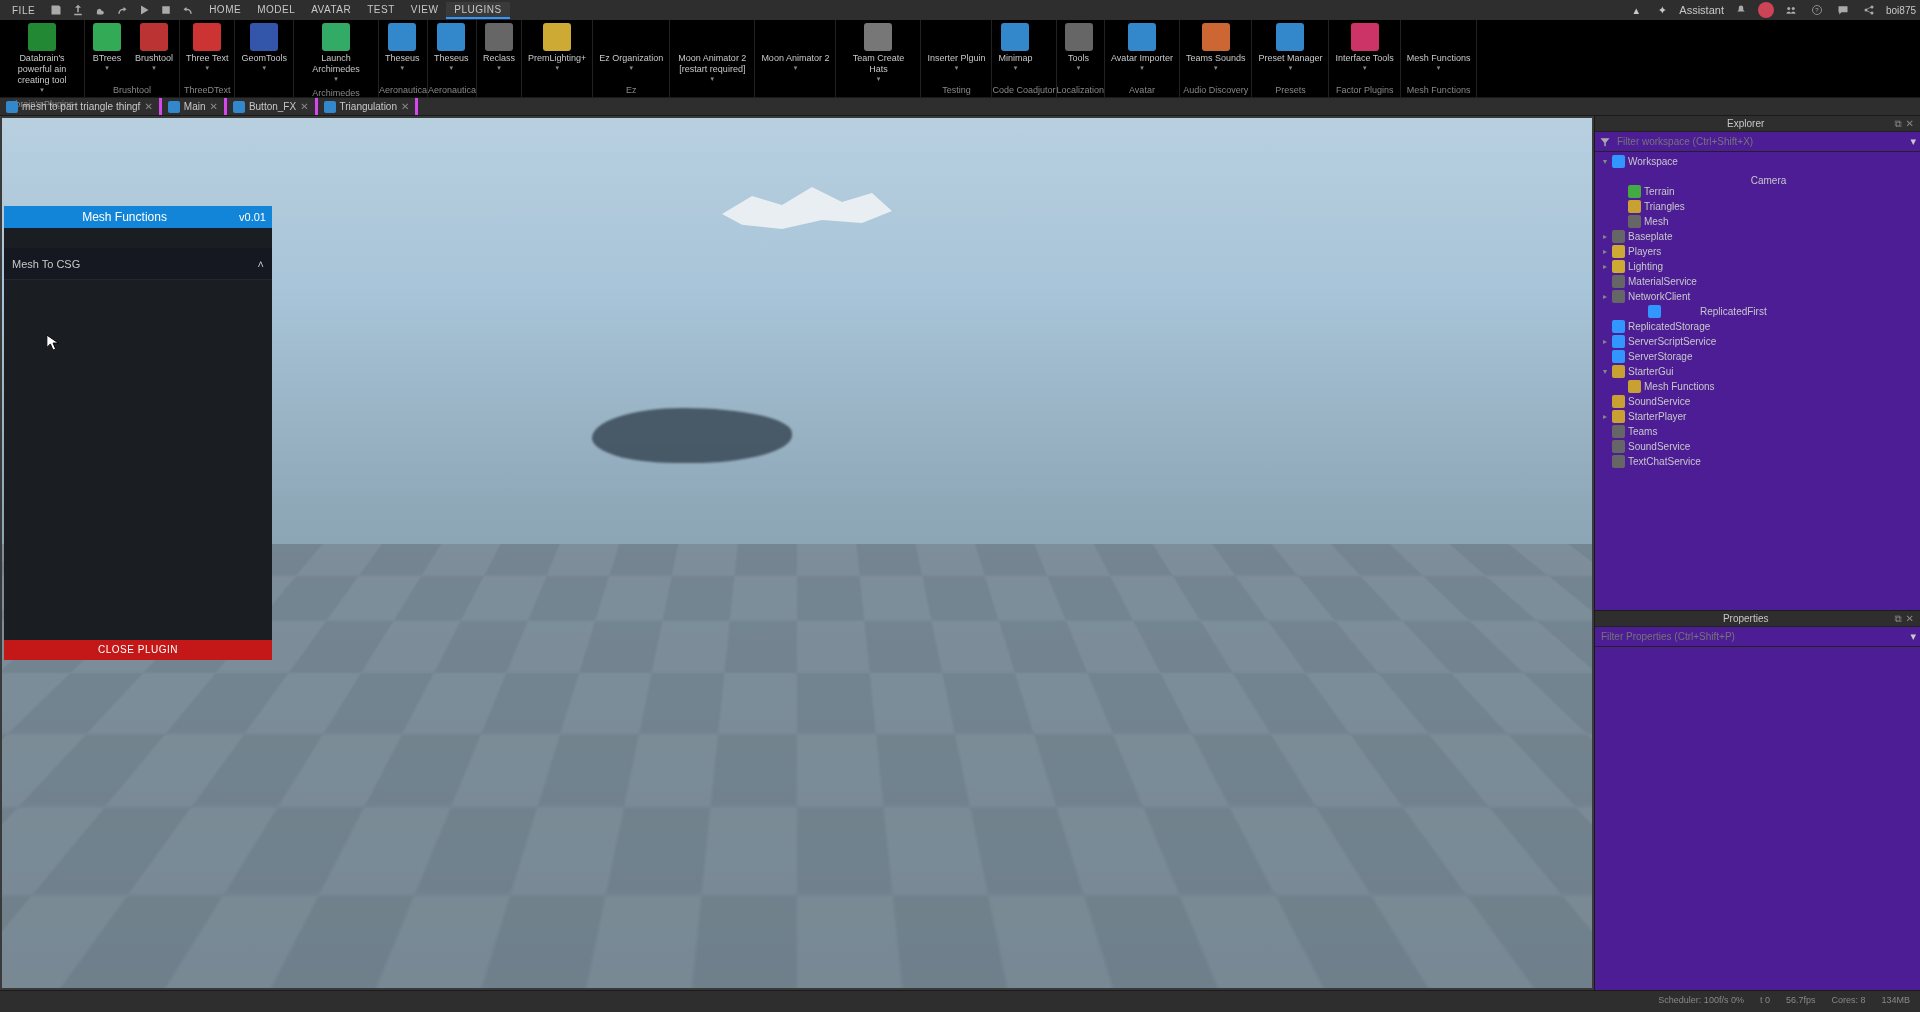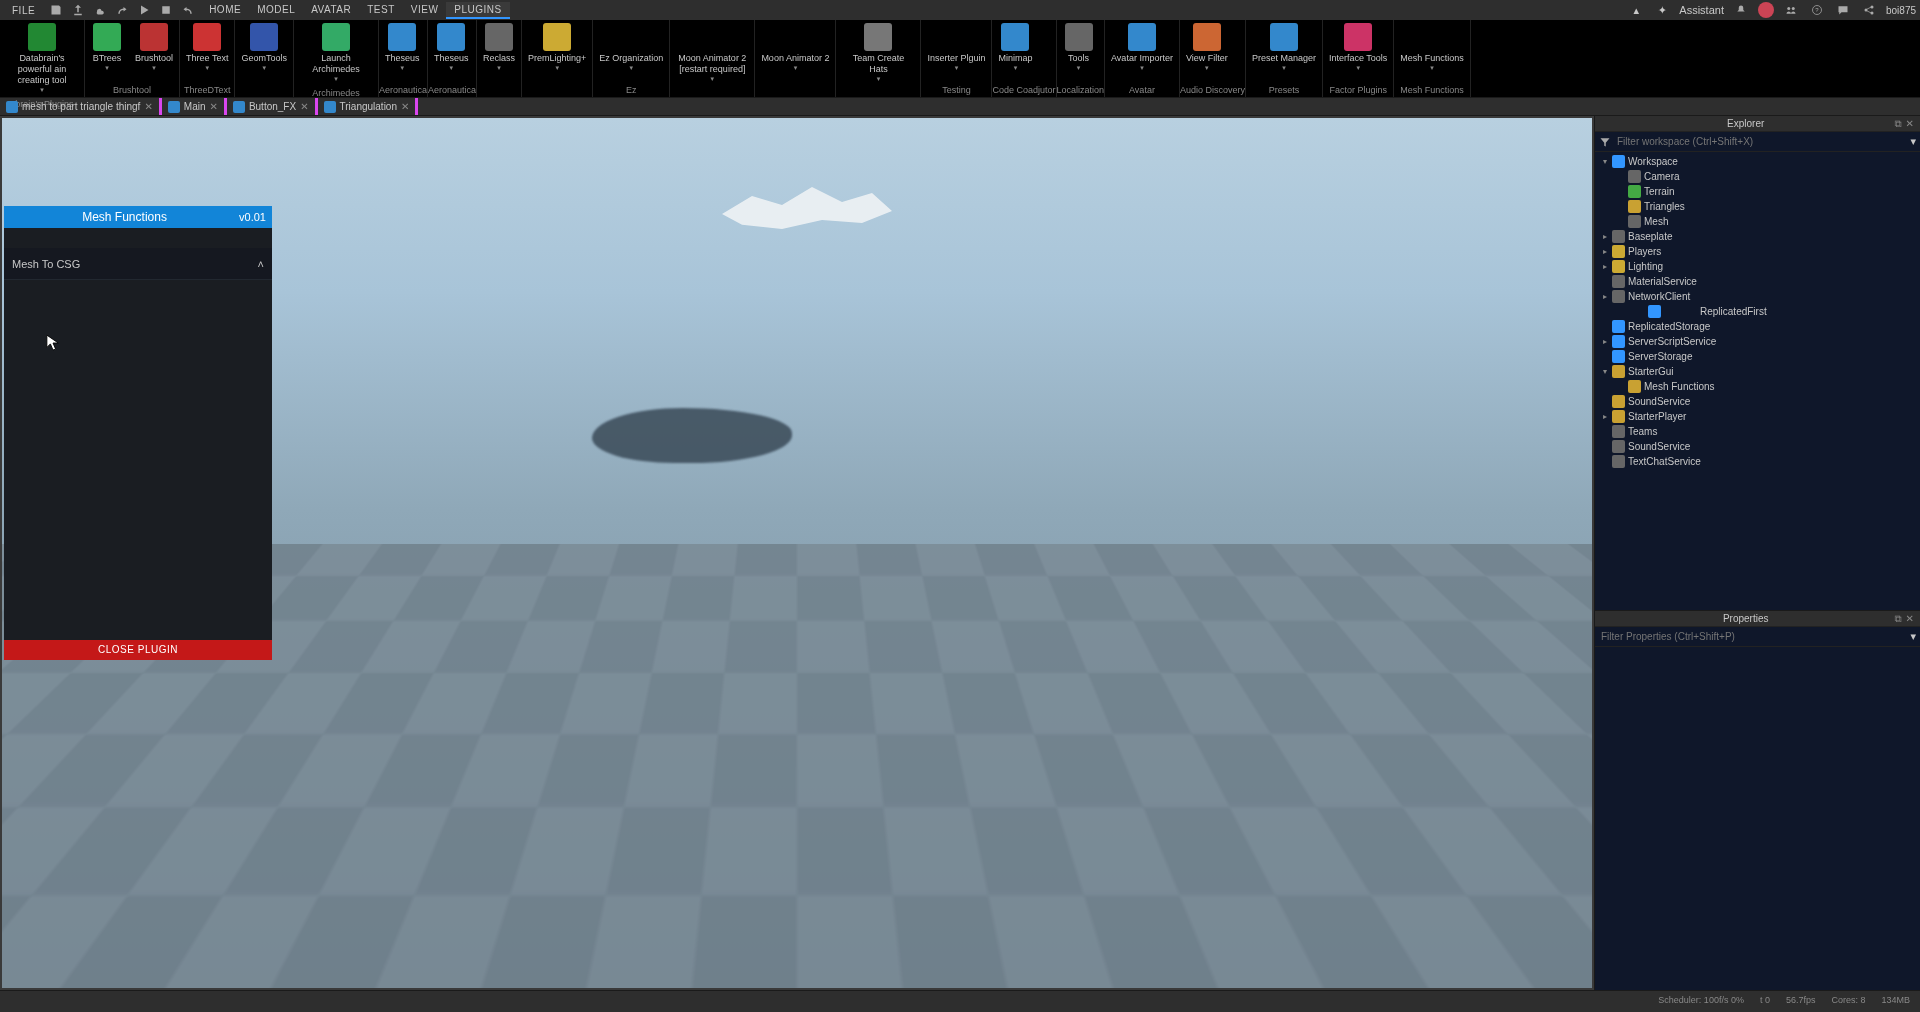--- a/index.html
+++ b/index.html
@@ -50,21 +50,21 @@
 .plugin-header { height: 22px; background: #1285d8; color: #fff; display: flex; align-items: center; padding: 0 6px; font-size: 12px; }
 .plugin-header .title { flex: 1; text-align: center; }
 .plugin-header .ver { font-size: 11px; }
 .plugin-body { height: 360px; background: #1a1d22; }
 .plugin-section { display: flex; align-items: center; padding: 6px 8px; font-size: 11px; color: #c8c8c8; border-bottom: 1px solid #222830; background:#151820; height: 32px; }
 .plugin-section .chev { margin-left: auto; }
 .plugin-close { height: 20px; background: #c41818; color: #fff; text-align: center; font-size: 10px; line-height: 20px; letter-spacing: 0.5px; cursor: pointer; }
 .cursor-arrow { position:absolute; top:128px; left:42px; width:14px; height:18px; }
 
 
-.right-panels { width: 326px; background: #0f172a; display: flex; flex-direction: column; border-left: 1px solid #1a1a1a; }
+.right-panels { width: 326px; background: #4c1d95; display: flex; flex-direction: column; border-left: 1px solid #1a1a1a; }
 .panel-header { height: 16px; background: #2e2e2e; display: flex; align-items: center; padding: 0 4px; font-size: 10px; border-bottom: 1px solid #222; }
 .panel-header .title { flex: 1; text-align: center; }
 .panel-header .ctrl { cursor: pointer; padding: 0 2px; color:#888;}
 .filter-row { display: flex; align-items: center; padding: 2px 4px; gap: 4px; border-bottom: 1px solid #222; }
 .filter-row input { flex: 1; background: transparent; border: none; color: #888; font-size: 10px; outline: none; padding: 2px; }
 .filter-icon { width: 12px; height: 12px; }
 
 .tree { flex: 1; overflow: auto; padding: 2px 0; }
 .tree-row { display: flex; align-items: center; height: 15px; padding-left: 4px; font-size: 10px; cursor: pointer; gap: 3px; white-space: nowrap;}
 .tree-arrow { width: 8px; font-size: 8px; color: #888; display:inline-block; text-align:center;}
@@ -345,21 +345,21 @@
           <div class="text">Avatar Importer</div>
           <div class="caret">▾</div>
         </div>
       </div>
       <div class="label">Avatar</div>
     </div>
     <div class="ribbon-group">
       <div class="items">
         <div class="ribbon-btn">
           <div class="icon" style="background: rgb(204, 102, 51);"></div>
-          <div class="text">View Filter</div>
+          <div class="text">Teams Sounds</div>
           <div class="caret">▾</div>
         </div>
       </div>
       <div class="label">Audio Discovery</div>
     </div>
     <div class="ribbon-group">
       <div class="items">
         <div class="ribbon-btn">
           <div class="icon" style="background: rgb(51, 136, 204);"></div>
           <div class="text">Preset Manager</div>
@@ -451,21 +451,21 @@
         </svg>
       <input placeholder="Filter workspace (Ctrl+Shift+X)" style="">
       <span class="ctrl">▾</span>
     </div>
     <div class="tree" id="tree">
         <div class="tree-row" style="padding-left: 6px;">
           <span class="tree-arrow">▾</span>
           <span class="tree-icon blue-icon"></span>
           <span>Workspace</span>
         </div>
-        <div class="tree-row" style="padding-left: 22px;">
+        <div class="tree-row" style="padding-left: 22px; flex-direction: column;">
           <span class="tree-arrow"></span>
           <span class="tree-icon gray-icon"></span>
           <span>Camera</span>
         </div>
         <div class="tree-row" style="padding-left: 22px;">
           <span class="tree-arrow"></span>
           <span class="tree-icon green-icon"></span>
           <span>Terrain</span>
         </div>
         <div class="tree-row" style="padding-left: 22px;">

